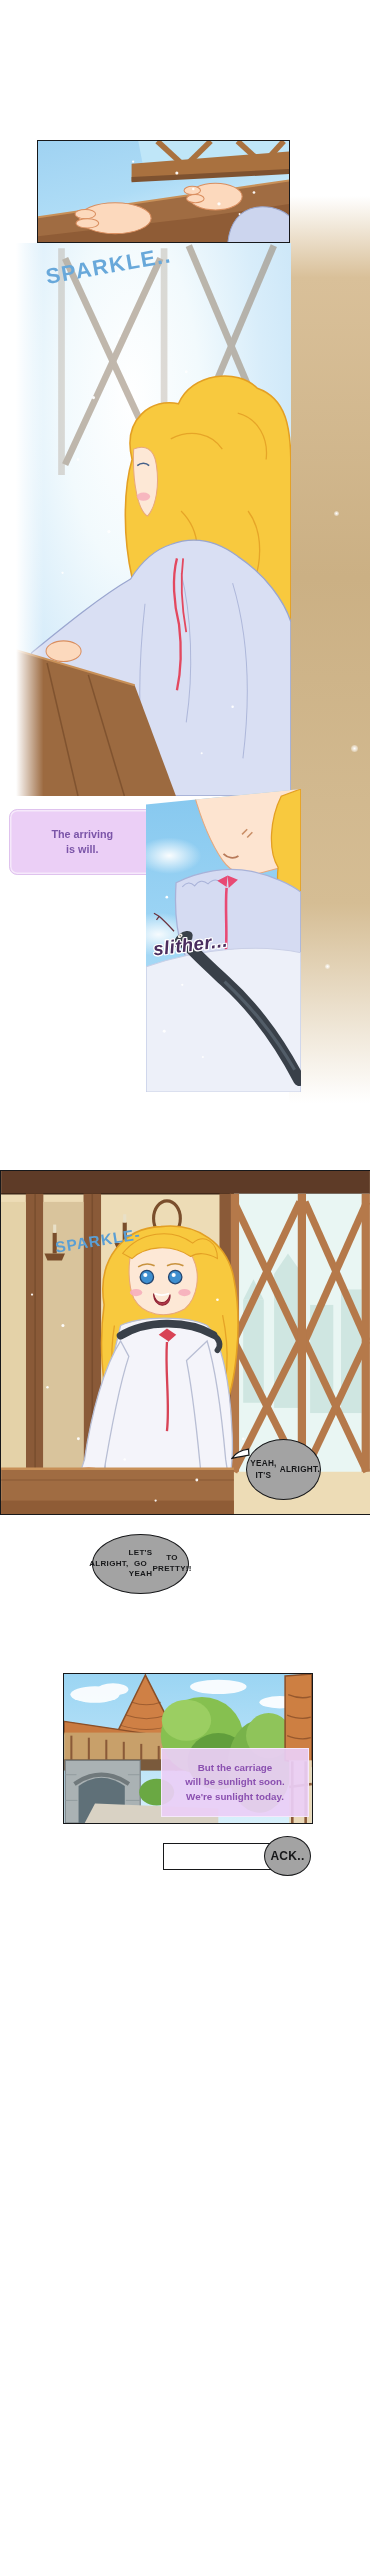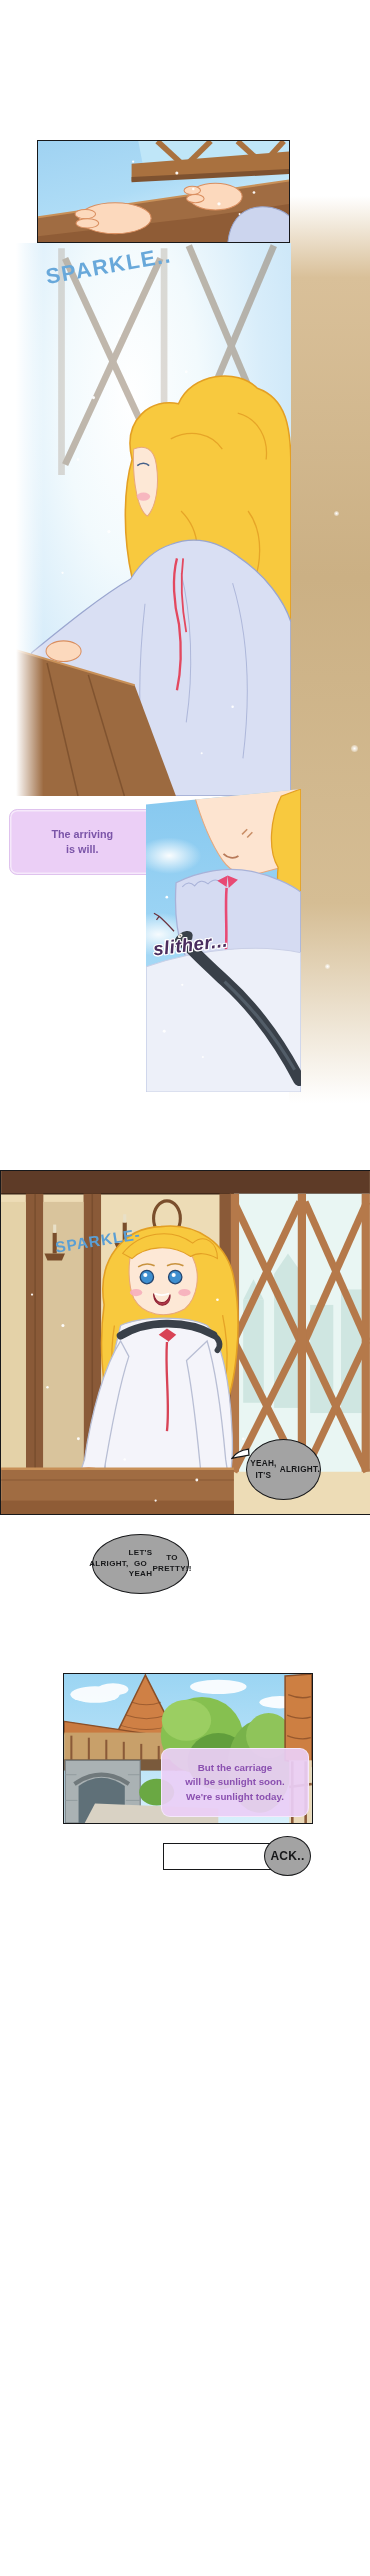--- a/index.html
+++ b/index.html
@@ -6,21 +6,21 @@
   #page{position:relative;width:371px;height:4116px;background:#ffffff;overflow:hidden;
         font-family:"Liberation Sans",sans-serif;}
   .abs{position:absolute;}
   .panel{position:absolute;border:1px solid #17181a;box-sizing:border-box;overflow:hidden;}
   .bubble{position:absolute;background:#a3a3a3;border:1.3px solid #17181a;display:flex;
           flex-direction:row;align-items:center;justify-content:center;text-align:center;
           color:#17181a;font-weight:bold;letter-spacing:0.3px;}
   .bubble.ellipse{border-radius:50%;}
   .bubble .ln{line-height:1.35;}
   .lavbox{position:absolute;background:rgba(235,207,246,.93);border:1.5px solid rgba(247,233,252,.95);
-          border-radius:9px;display:flex;flex-direction:column;align-items:center;justify-content:center;
+          border-radius:0;display:flex;flex-direction:column;align-items:center;justify-content:center;
           text-align:center;color:#8a50b0;font-weight:bold;}
   .sfx{position:absolute;font-weight:bold;white-space:nowrap;}
   .outw{text-shadow:-1px 0 #fff,1px 0 #fff,0 -1px #fff,0 1px #fff,-1px -1px #fff,1px 1px #fff,-1px 1px #fff,1px -1px #fff;}
   svg{display:block;}
 </style>
 </head>
 <body>
 
 <div id="page">
 

